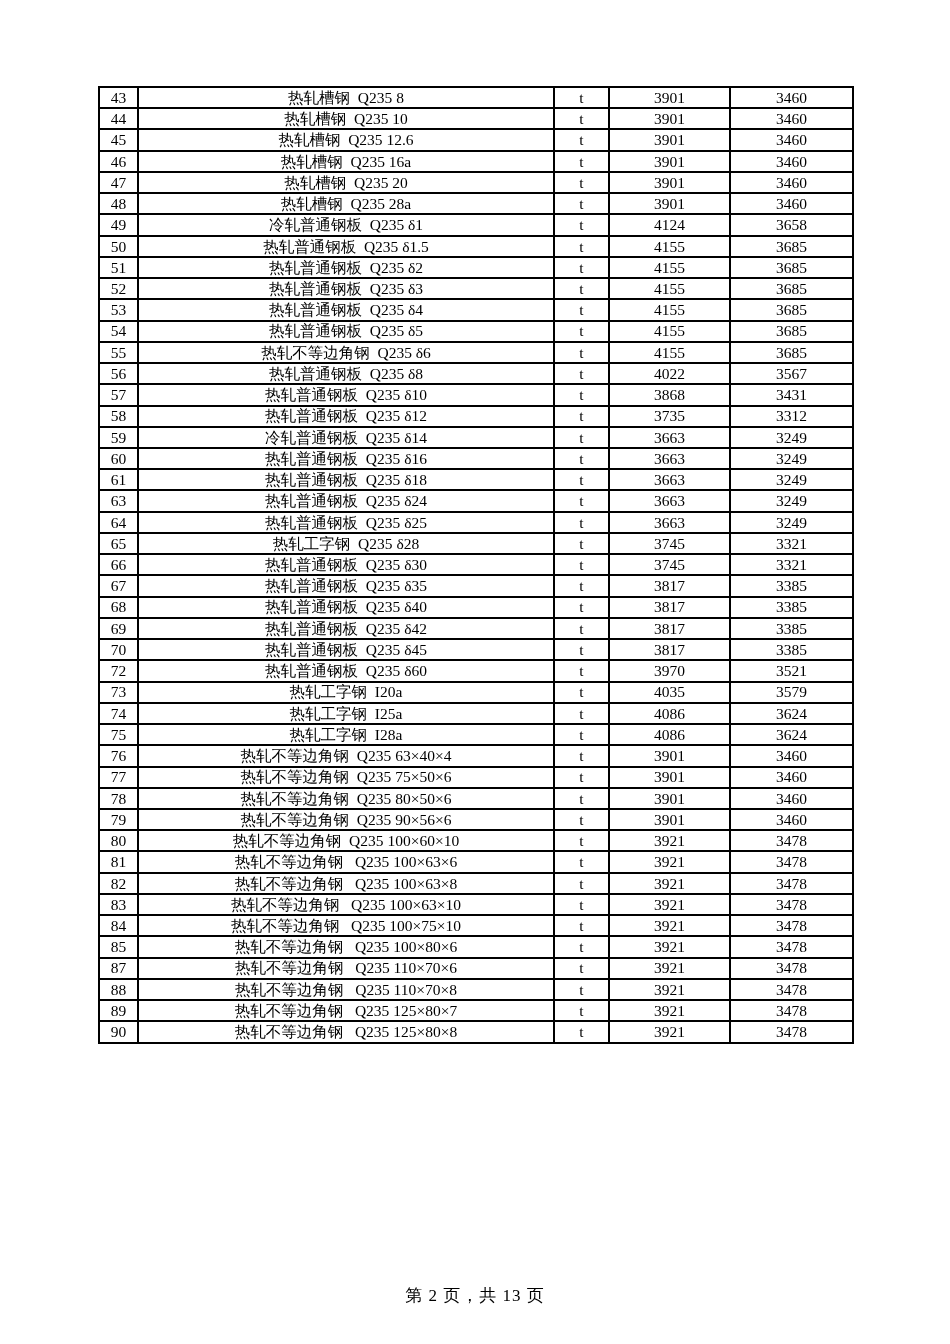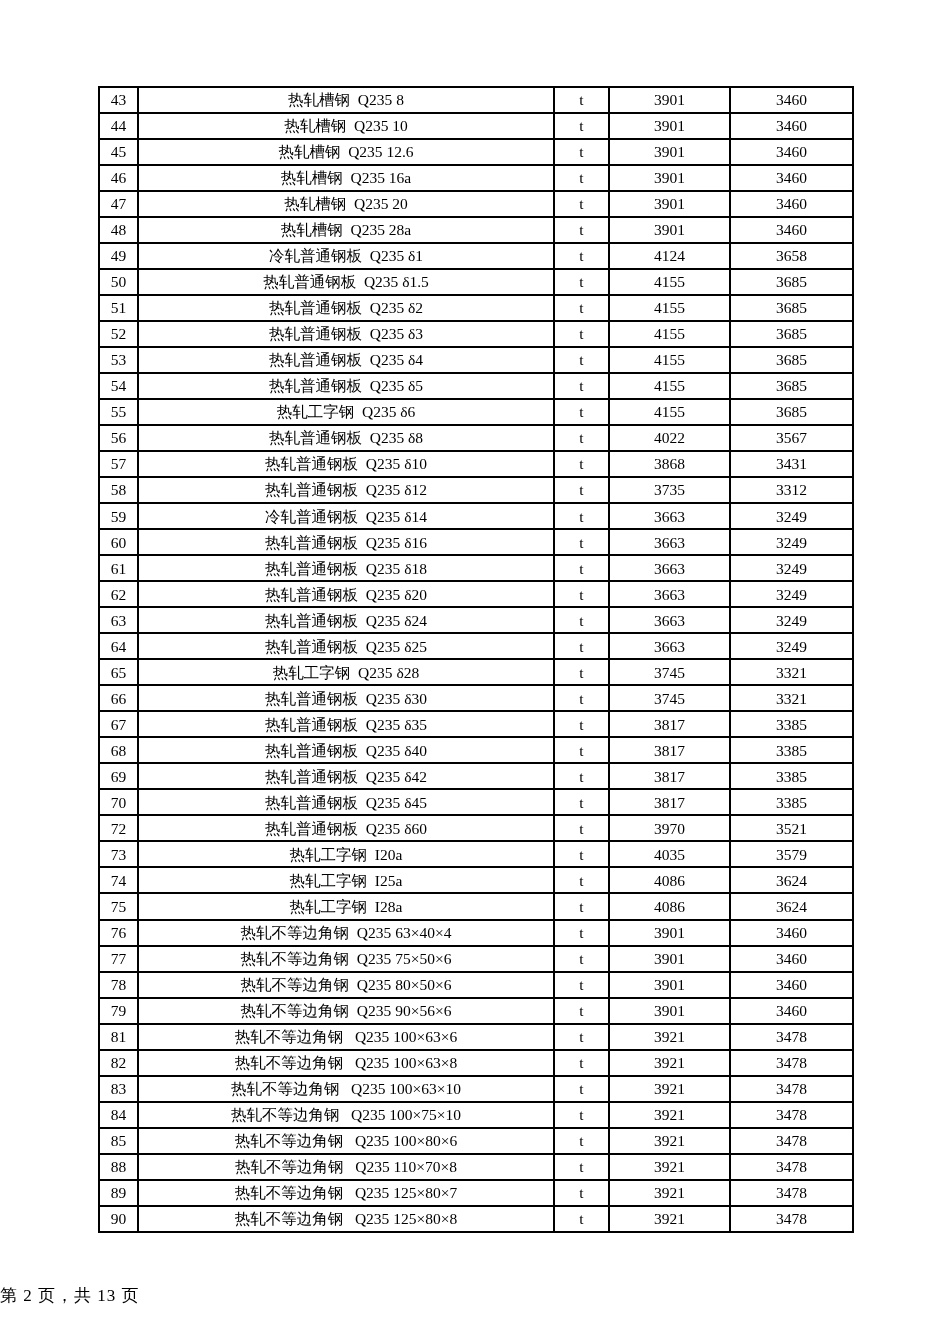--- a/index.html
+++ b/index.html
@@ -12,41 +12,42 @@
     height: 1344px;
     position: relative;
     font-family: "Liberation Serif", "DejaVu Serif", serif;
     color: #000;
   }
   .price-table {
     position: absolute;
     left: 98px;
     top: 86px;
     width: 754px;
-    height: 1147px;
+    height: 958px;
     border-collapse: collapse;
     table-layout: fixed;
   }
   .price-table td {
     border: 2px solid #000;
     text-align: center;
     vertical-align: middle;
     font-size: 15.5px;
     line-height: 1;
     padding: 0;
     overflow: hidden;
   }
   .price-table td.c1 {
     white-space: pre;
   }
   .page-footer {
     position: absolute;
     left: 0;
     top: 1284px;
     width: 100%;
+    text-align: center;
     font-size: 17px;
     letter-spacing: 1px;
   }
 </style>
 </head>
 <body>
 
 <div class="page">
 
   <table class="price-table">
@@ -137,21 +138,21 @@
         </tr>
         <tr>
           <td class="c0">54</td>
           <td class="c1">热轧普通钢板  Q235 δ5</td>
           <td class="c2">t</td>
           <td class="c3">4155</td>
           <td class="c4">3685</td>
         </tr>
         <tr>
           <td class="c0">55</td>
-          <td class="c1">热轧工字钢  Q235 δ6</td>
+          <td class="c1">热轧不等边角钢  Q235 δ6</td>
           <td class="c2">t</td>
           <td class="c3">4155</td>
           <td class="c4">3685</td>
         </tr>
         <tr>
           <td class="c0">56</td>
           <td class="c1">热轧普通钢板  Q235 δ8</td>
           <td class="c2">t</td>
           <td class="c3">4022</td>
           <td class="c4">3567</td>
@@ -185,27 +186,20 @@
           <td class="c4">3249</td>
         </tr>
         <tr>
           <td class="c0">61</td>
           <td class="c1">热轧普通钢板  Q235 δ18</td>
           <td class="c2">t</td>
           <td class="c3">3663</td>
           <td class="c4">3249</td>
         </tr>
         <tr>
-          <td class="c0">62</td>
-          <td class="c1">热轧普通钢板  Q235 δ20</td>
-          <td class="c2">t</td>
-          <td class="c3">3663</td>
-          <td class="c4">3249</td>
-        </tr>
-        <tr>
           <td class="c0">63</td>
           <td class="c1">热轧普通钢板  Q235 δ24</td>
           <td class="c2">t</td>
           <td class="c3">3663</td>
           <td class="c4">3249</td>
         </tr>
         <tr>
           <td class="c0">64</td>
           <td class="c1">热轧普通钢板  Q235 δ25</td>
           <td class="c2">t</td>
@@ -304,20 +298,27 @@
           <td class="c4">3460</td>
         </tr>
         <tr>
           <td class="c0">79</td>
           <td class="c1">热轧不等边角钢  Q235 90×56×6</td>
           <td class="c2">t</td>
           <td class="c3">3901</td>
           <td class="c4">3460</td>
         </tr>
         <tr>
+          <td class="c0">80</td>
+          <td class="c1">热轧不等边角钢  Q235 100×60×10</td>
+          <td class="c2">t</td>
+          <td class="c3">3921</td>
+          <td class="c4">3478</td>
+        </tr>
+        <tr>
           <td class="c0">81</td>
           <td class="c1">热轧不等边角钢   Q235 100×63×6</td>
           <td class="c2">t</td>
           <td class="c3">3921</td>
           <td class="c4">3478</td>
         </tr>
         <tr>
           <td class="c0">82</td>
           <td class="c1">热轧不等边角钢   Q235 100×63×8</td>
           <td class="c2">t</td>
@@ -334,20 +335,27 @@
         <tr>
           <td class="c0">84</td>
           <td class="c1">热轧不等边角钢   Q235 100×75×10</td>
           <td class="c2">t</td>
           <td class="c3">3921</td>
           <td class="c4">3478</td>
         </tr>
         <tr>
           <td class="c0">85</td>
           <td class="c1">热轧不等边角钢   Q235 100×80×6</td>
+          <td class="c2">t</td>
+          <td class="c3">3921</td>
+          <td class="c4">3478</td>
+        </tr>
+        <tr>
+          <td class="c0">87</td>
+          <td class="c1">热轧不等边角钢   Q235 110×70×6</td>
           <td class="c2">t</td>
           <td class="c3">3921</td>
           <td class="c4">3478</td>
         </tr>
         <tr>
           <td class="c0">88</td>
           <td class="c1">热轧不等边角钢   Q235 110×70×8</td>
           <td class="c2">t</td>
           <td class="c3">3921</td>
           <td class="c4">3478</td>

